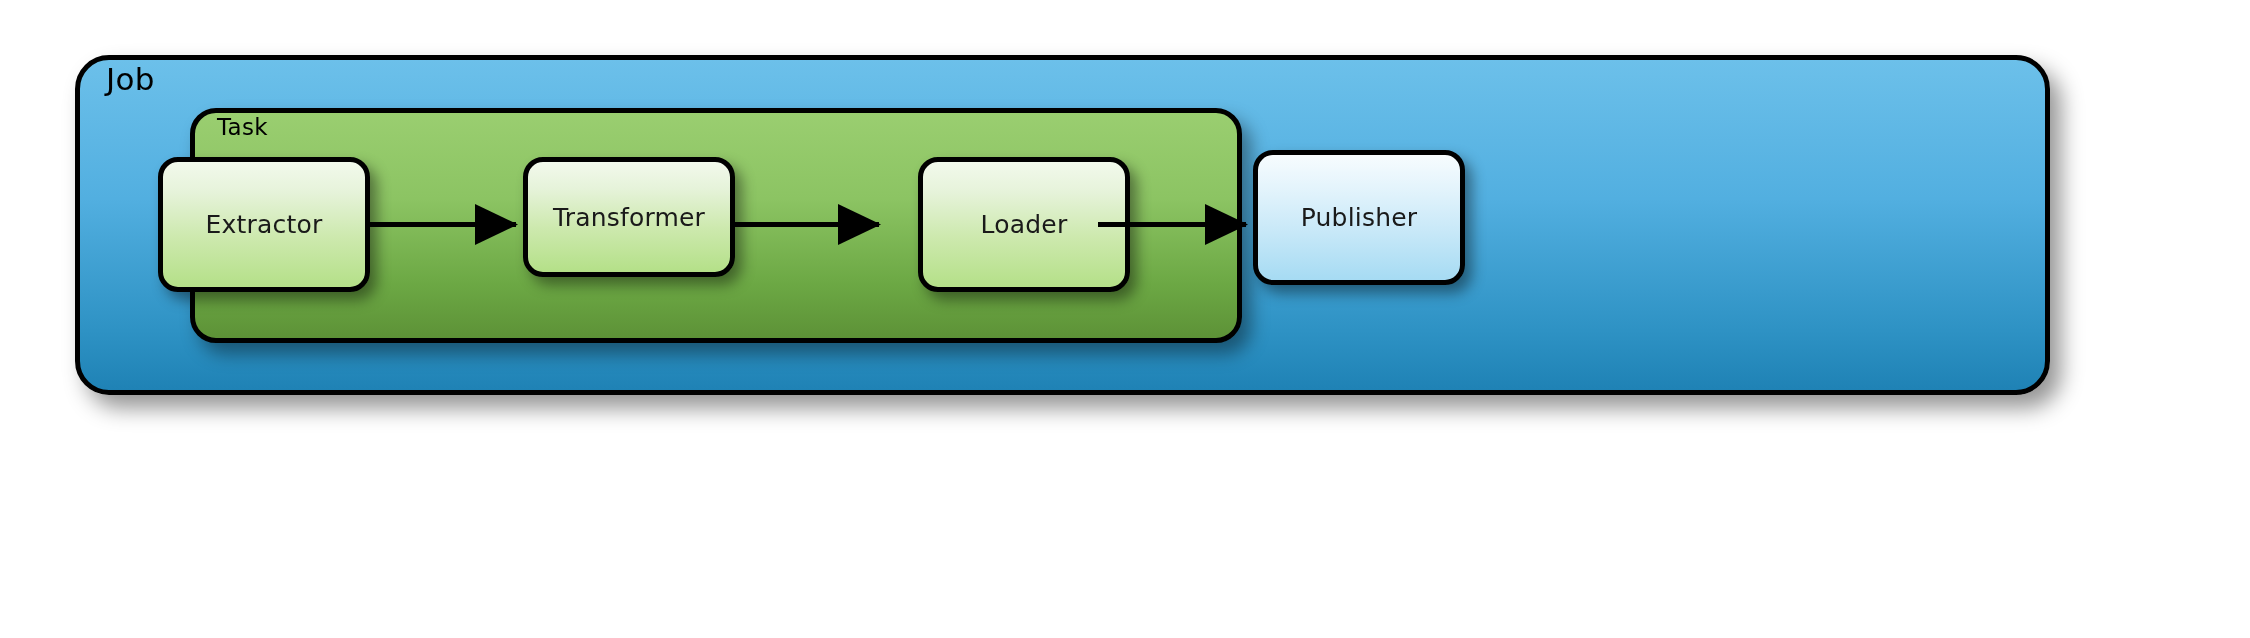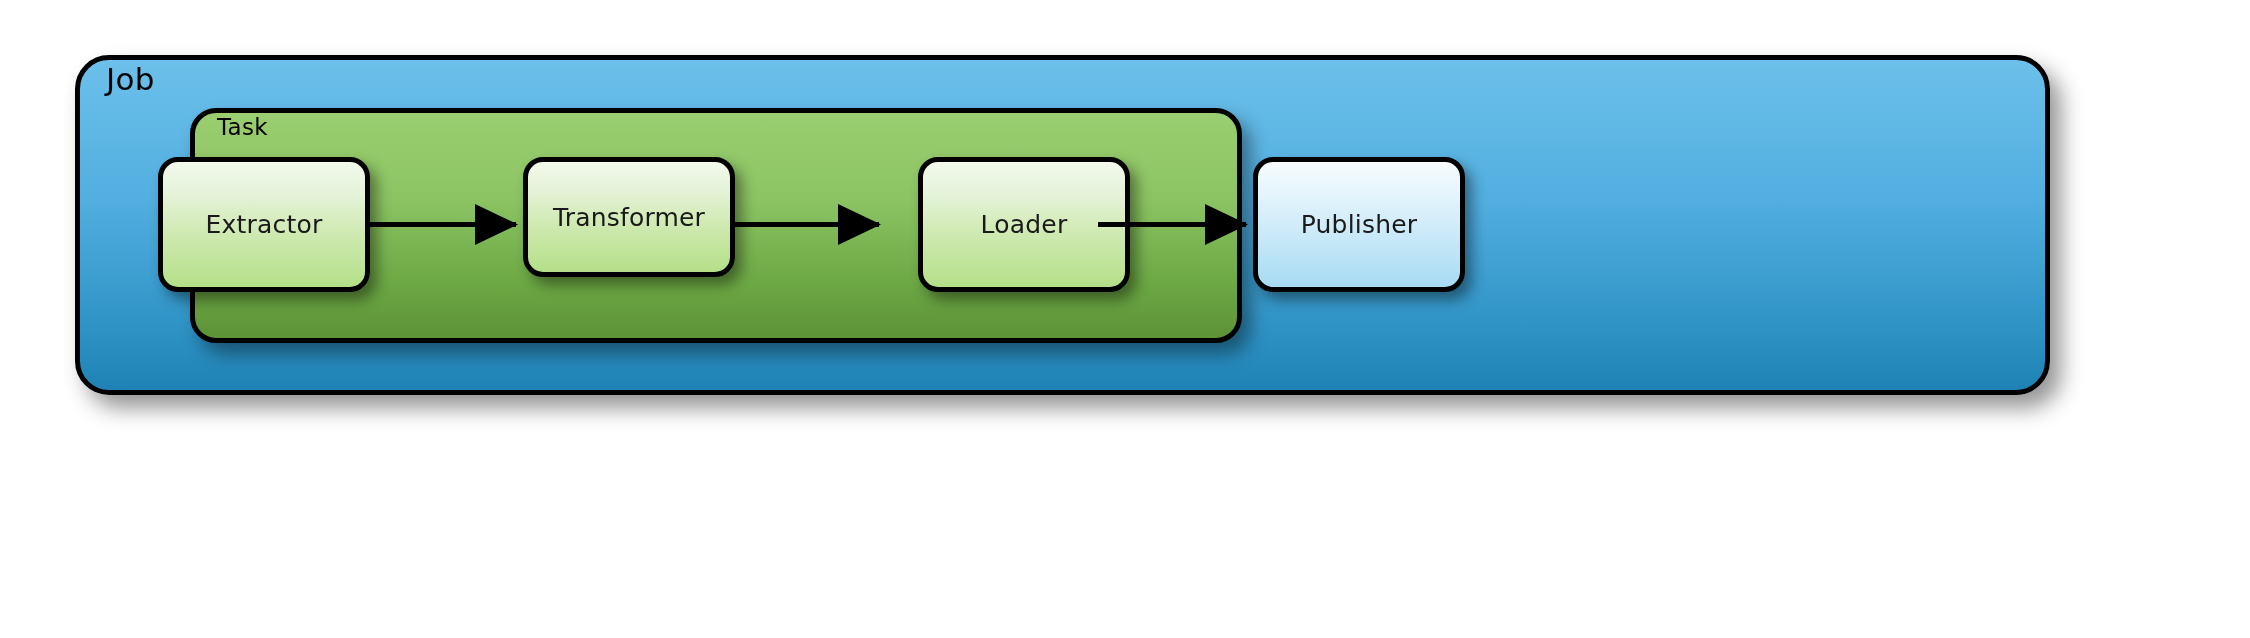--- a/index.html
+++ b/index.html
@@ -87,21 +87,21 @@
   .node.green {
     background: linear-gradient(180deg, #F2F9EC 0%, #E6F3DA 24%, #CDE9AE 60%, #B4E088 100%);
   }
   .node.blue {
     background: linear-gradient(180deg, #F7FCFE 0%, #E4F4FC 26%, #C7E8F8 62%, #A6DBF3 100%);
   }
 
   .node-extractor   { left: 158px;  top: 157px; width: 212px; height: 135px; }
   .node-transformer { left: 523px;  top: 157px; width: 212px; height: 120px; }
   .node-loader      { left: 886px;  top: 157px; width: 212px; height: 135px; margin-left: 32px; }
-  .node-publisher   { left: 1253px; top: 157px; width: 212px; height: 135px; }
+  .node-publisher   { left: 1253px; top: 150px; width: 212px; height: 135px; }
 
   
   #arrow-layer {
     position: absolute;
     left: 0;
     top: 0;
     width: 2250px;
     height: 638px;
     pointer-events: none;
   }

